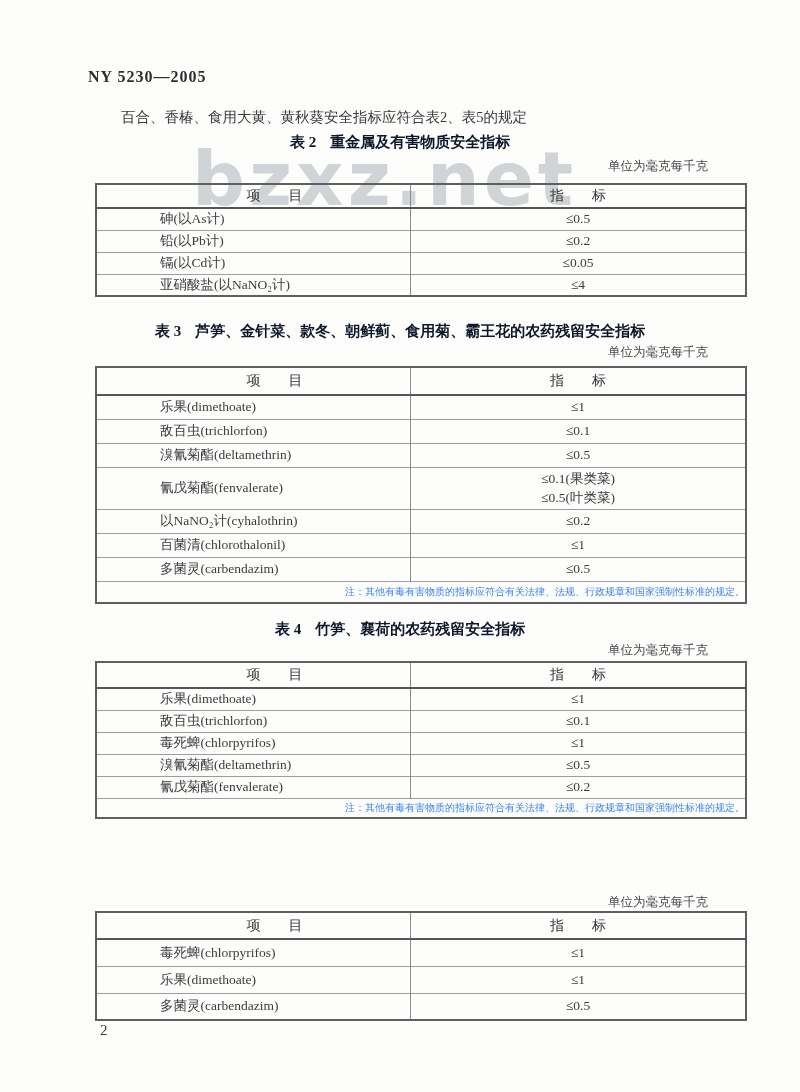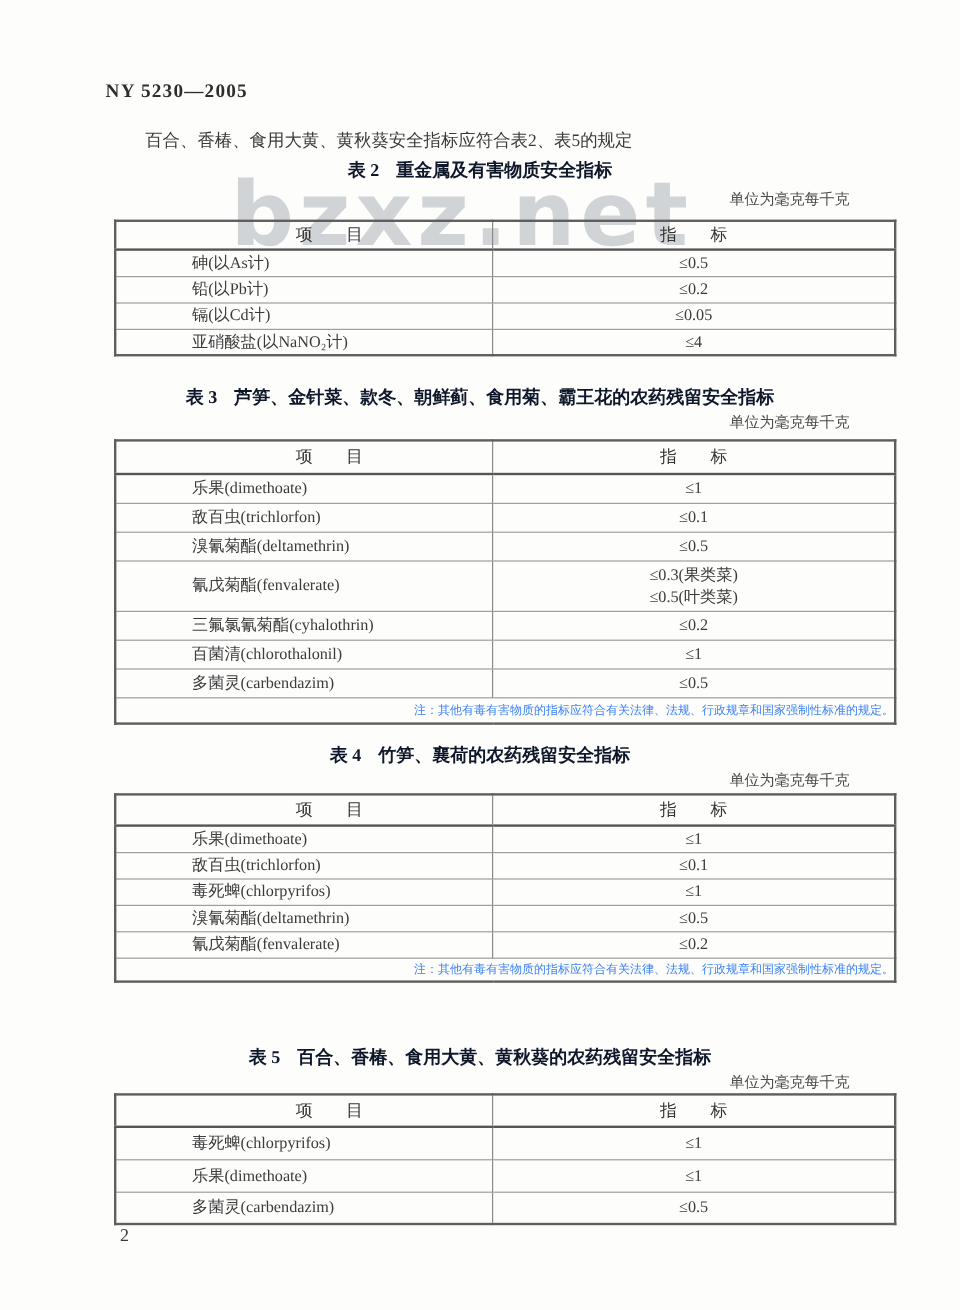--- a/index.html
+++ b/index.html
@@ -140,26 +140,26 @@
           <td class="item">敌百虫(trichlorfon)</td>
           <td class="value">≤0.1</td>
         </tr>
         <tr>
           <td class="item">溴氰菊酯(deltamethrin)</td>
           <td class="value">≤0.5</td>
         </tr>
         <tr class="dbl">
           <td class="item">氰戊菊酯(fenvalerate)</td>
           <td class="value">
-            <div class="vline">≤0.3(果类菜)</div>
+            <div class="vline">≤0.1(果类菜)</div>
             <div class="vline">≤0.5(叶类菜)</div>
           </td>
         </tr>
         <tr>
-          <td class="item">三氟氯氰菊酯(cyhalothrin)</td>
+          <td class="item">以NaNO₂计(cyhalothrin)</td>
           <td class="value">≤0.2</td>
         </tr>
         <tr>
           <td class="item">百菌清(chlorothalonil)</td>
           <td class="value">≤1</td>
         </tr>
         <tr>
           <td class="item">多菌灵(carbendazim)</td>
           <td class="value">≤0.5</td>
         </tr>
@@ -204,23 +204,20 @@
         <tr>
           <td class="item">氰戊菊酯(fenvalerate)</td>
           <td class="value">≤0.2</td>
         </tr>
         <tr class="note-row">
           <td colspan="2">注：其他有毒有害物质的指标应符合有关法律、法规、行政规章和国家强制性标准的规定。</td>
         </tr>
       </tbody>
     </table>
 
-    <div class="caption cap5">
-      <span class="cap-no">表 5</span><span>百合、香椿、食用大黄、黄秋葵的农药残留安全指标</span>
-    </div>
     <div class="unit unit5">单位为毫克每千克</div>
     <table class="tbl t5">
       <colgroup>
           <col class="c1">
           <col class="c2">
         </colgroup>
       <thead>
         <tr>
           <th class="h1">项　　目</th>
           <th>指　　标</th>

